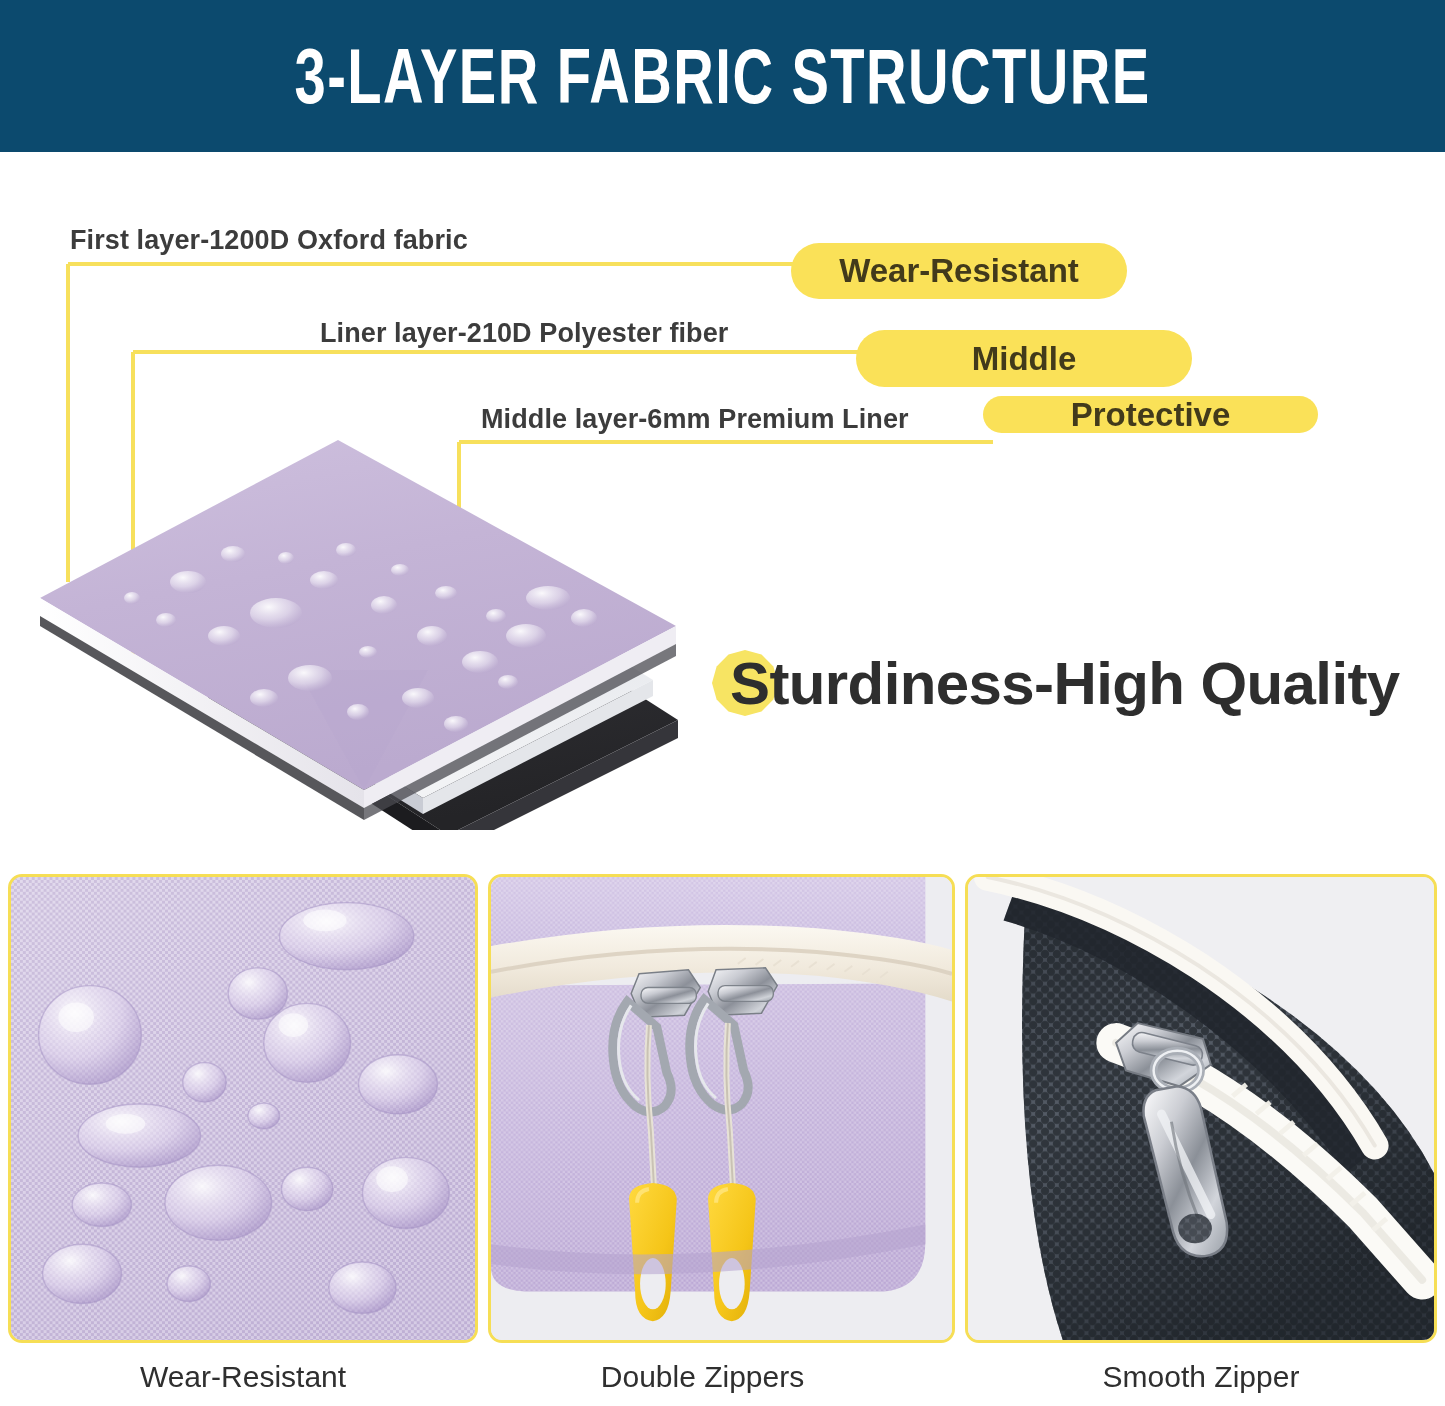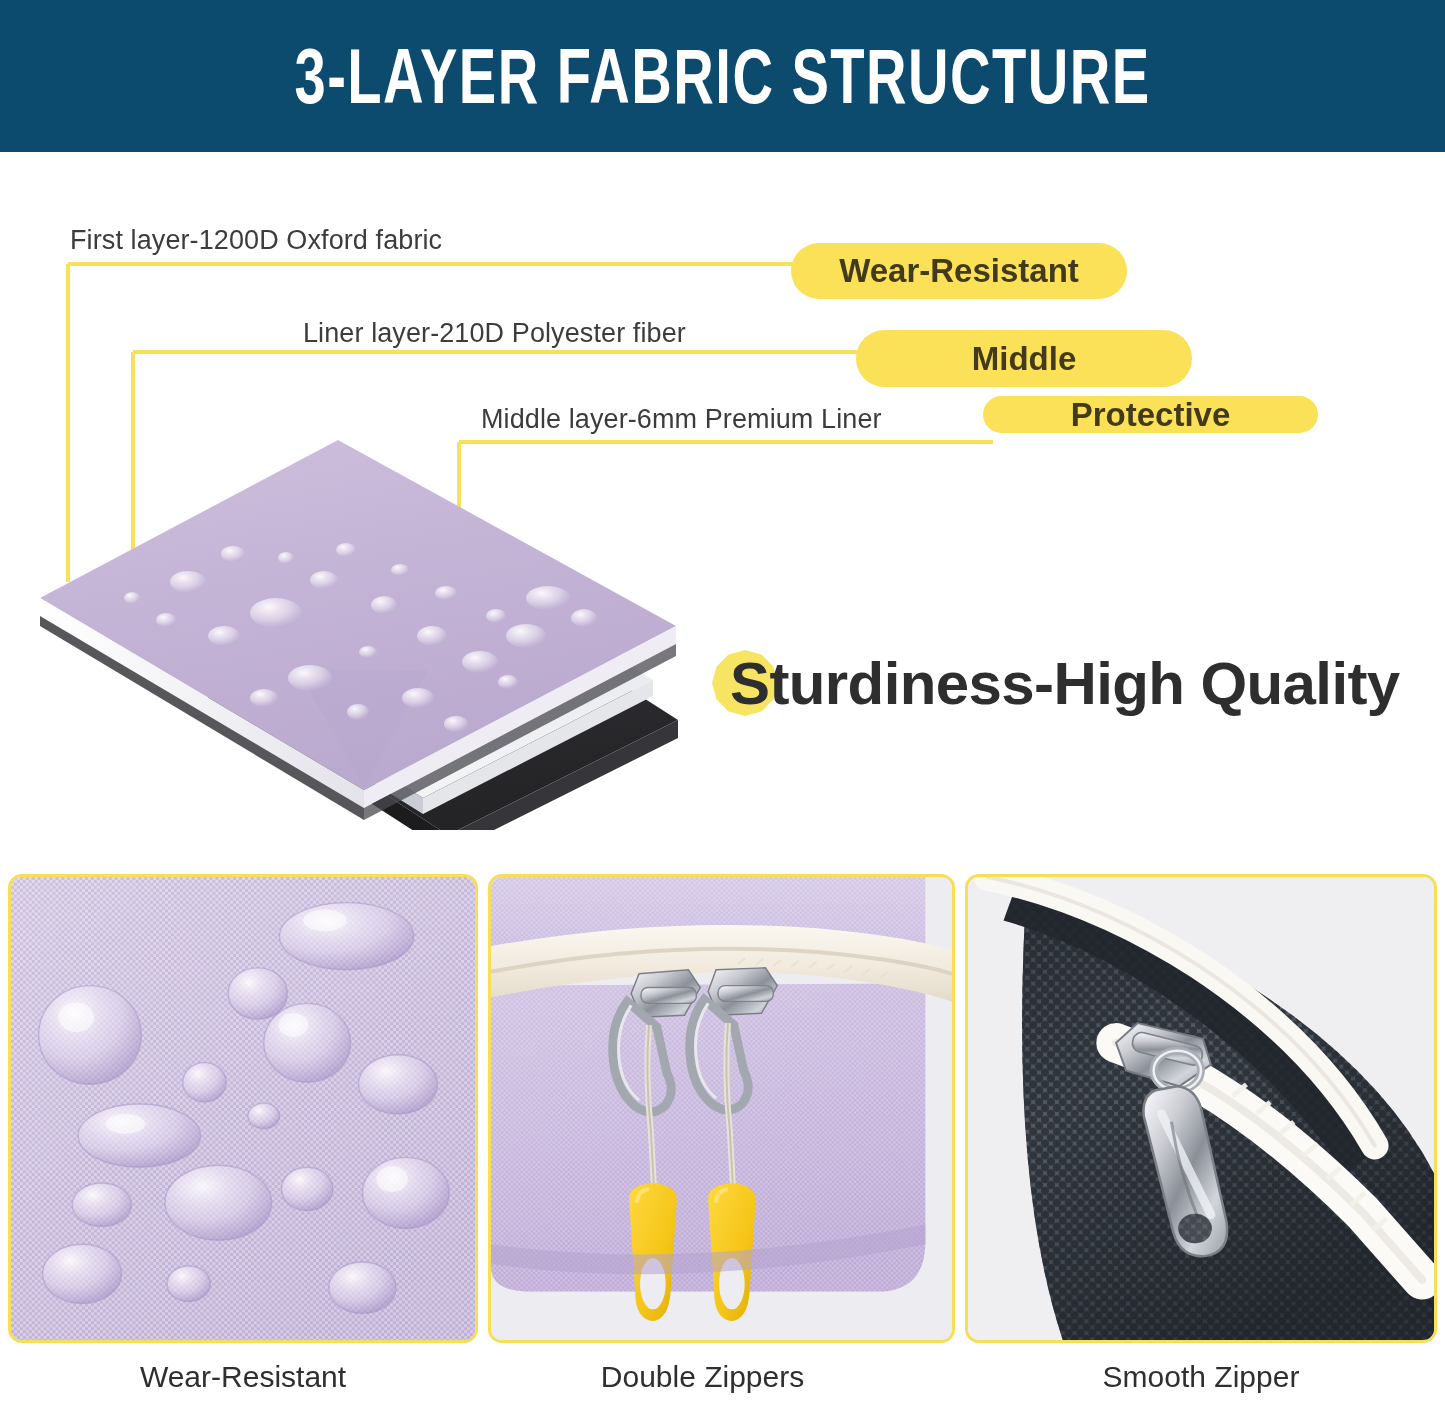--- a/index.html
+++ b/index.html
@@ -26,26 +26,26 @@
     transform-origin:center center;
     white-space:nowrap;
     line-height:1;
   }
 
   
   .layer-label{
     position:absolute;
     font-size:27px;
     color:#3C3C3C;
-    font-weight:400;
+    font-weight:700;
     white-space:nowrap;
     letter-spacing:0.1px;
   }
   #label-1{ left:70px;  top:225px; }
-  #label-2{ left:303px; top:318px; }
+  #label-2{ left:320px; top:318px; }
   #label-3{ left:481px; top:404px; }
 
   
   .leaders{ position:absolute; left:0; top:0; width:1445px; height:880px; pointer-events:none; }
 
   
   .pill{
     position:absolute;
     background:#FAE158;
     border-radius:40px;

